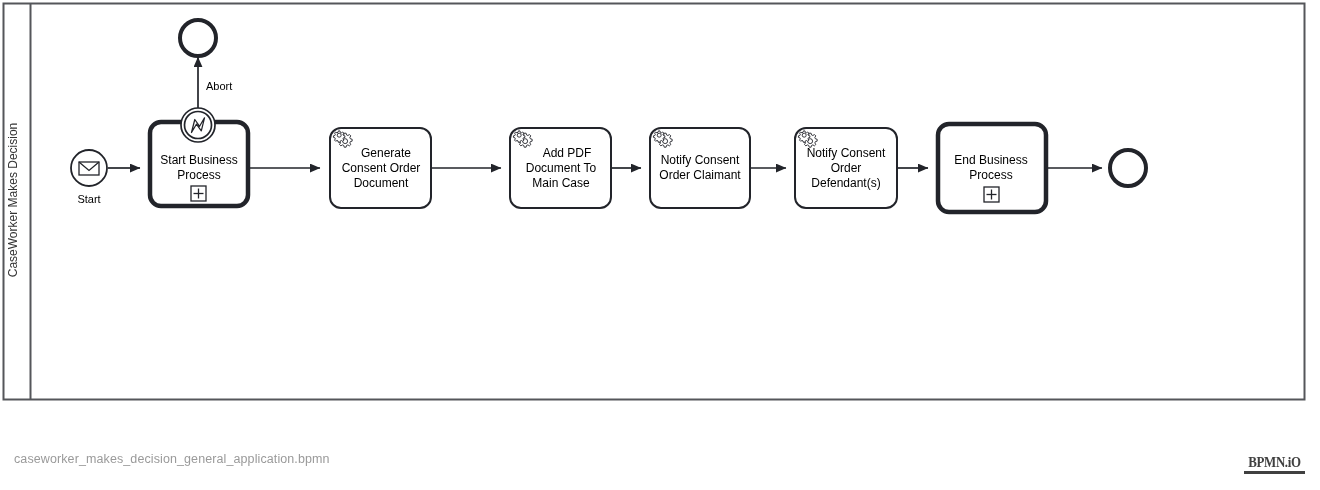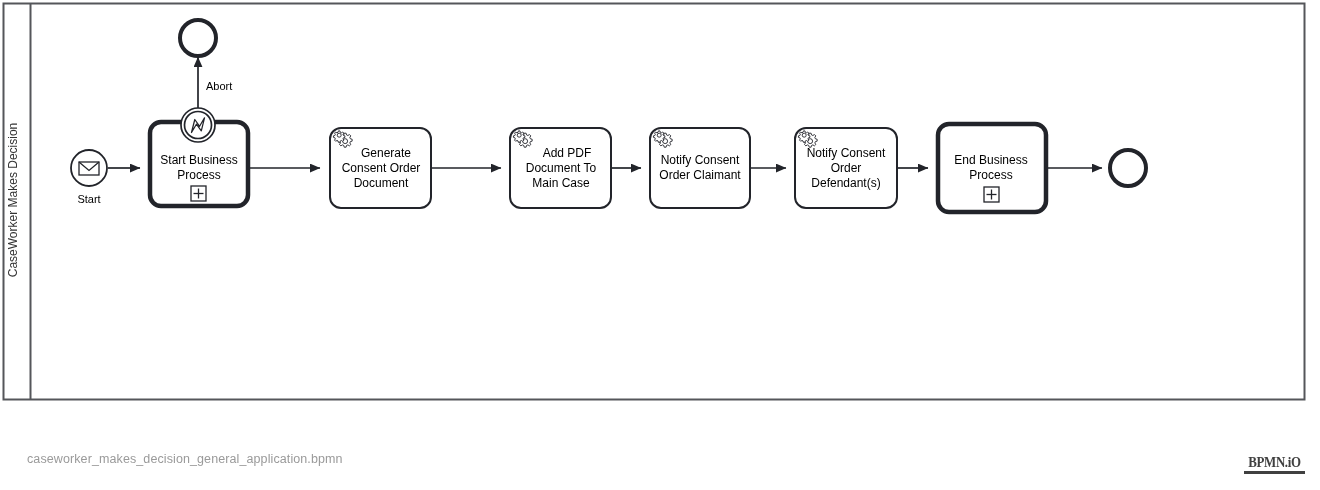--- a/index.html
+++ b/index.html
@@ -44,21 +44,20 @@
   }
   .footer-file {
     position: absolute;
     left: 14px;
     top: 452px;
     font-size: 12.5px;
     color: #9a9a9a;
     font-family: "Liberation Sans", sans-serif;
     letter-spacing: 0.1px;
     white-space: nowrap;
-    margin-left: 13px;
   }
   .footer-logo {
     position: absolute;
     right: 15px;
     top: 454px;
     text-align: center;
     font-family: Liberation Serif, serif;
   }
   .footer-logo .logo-text {
     font-size: 15px;

